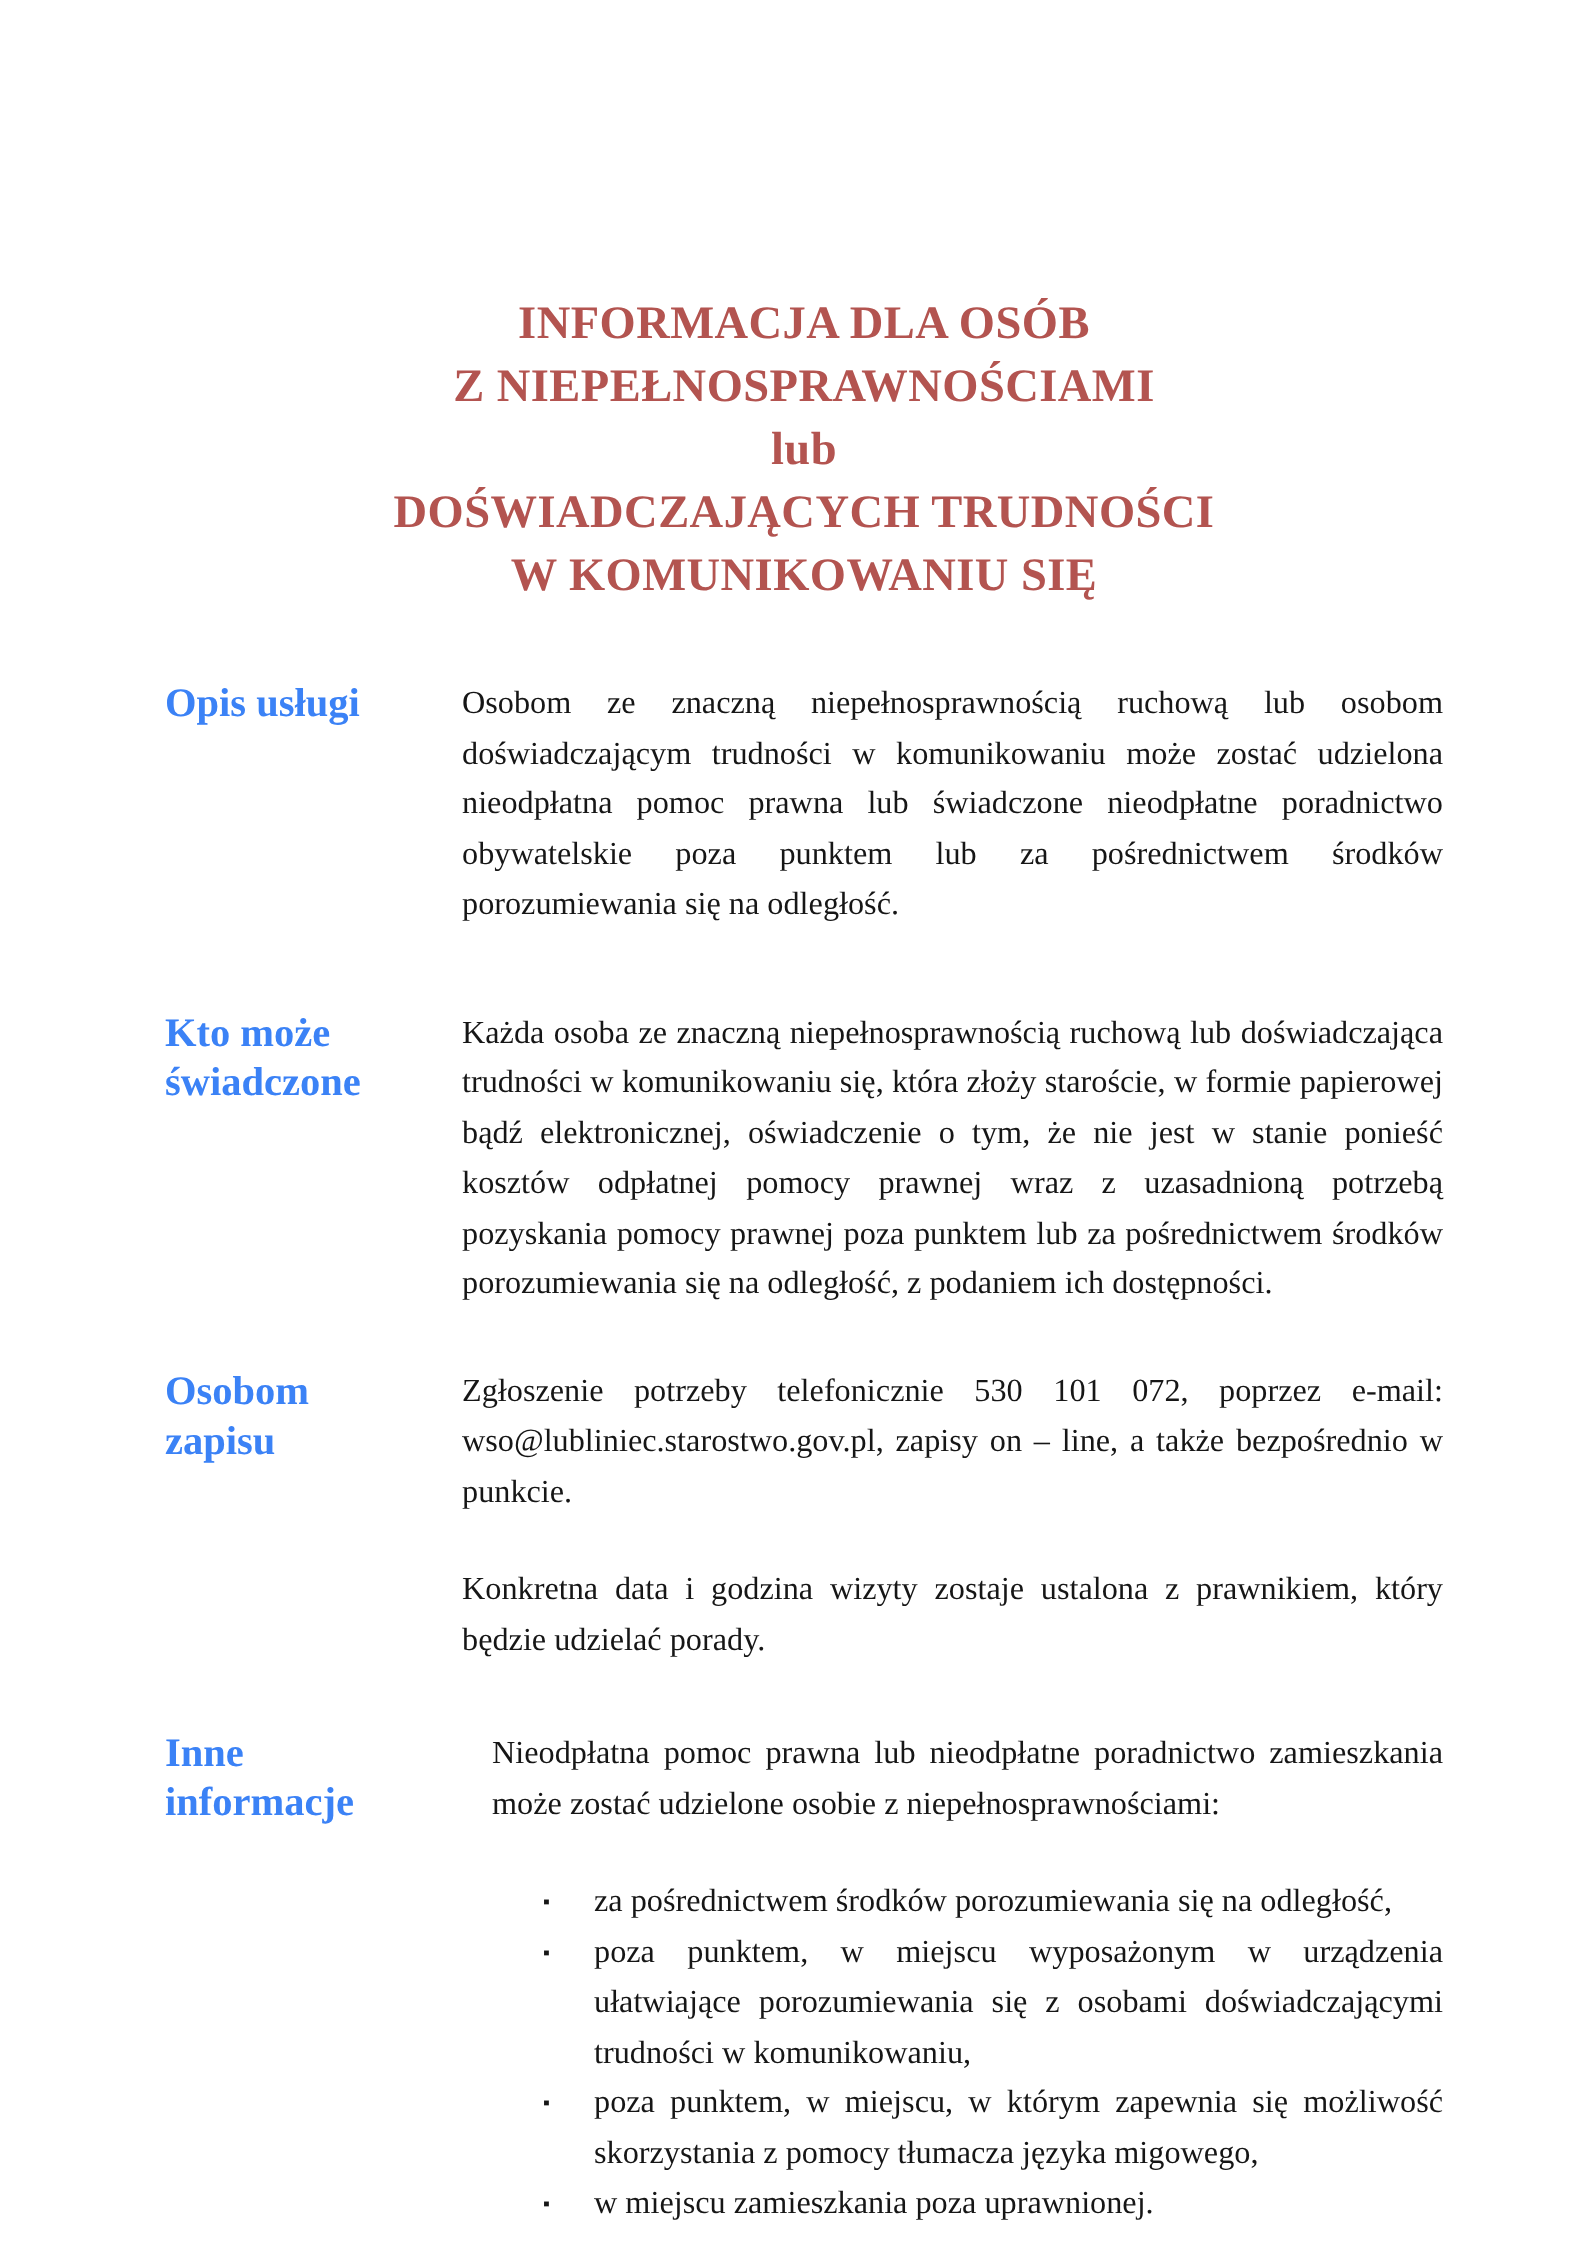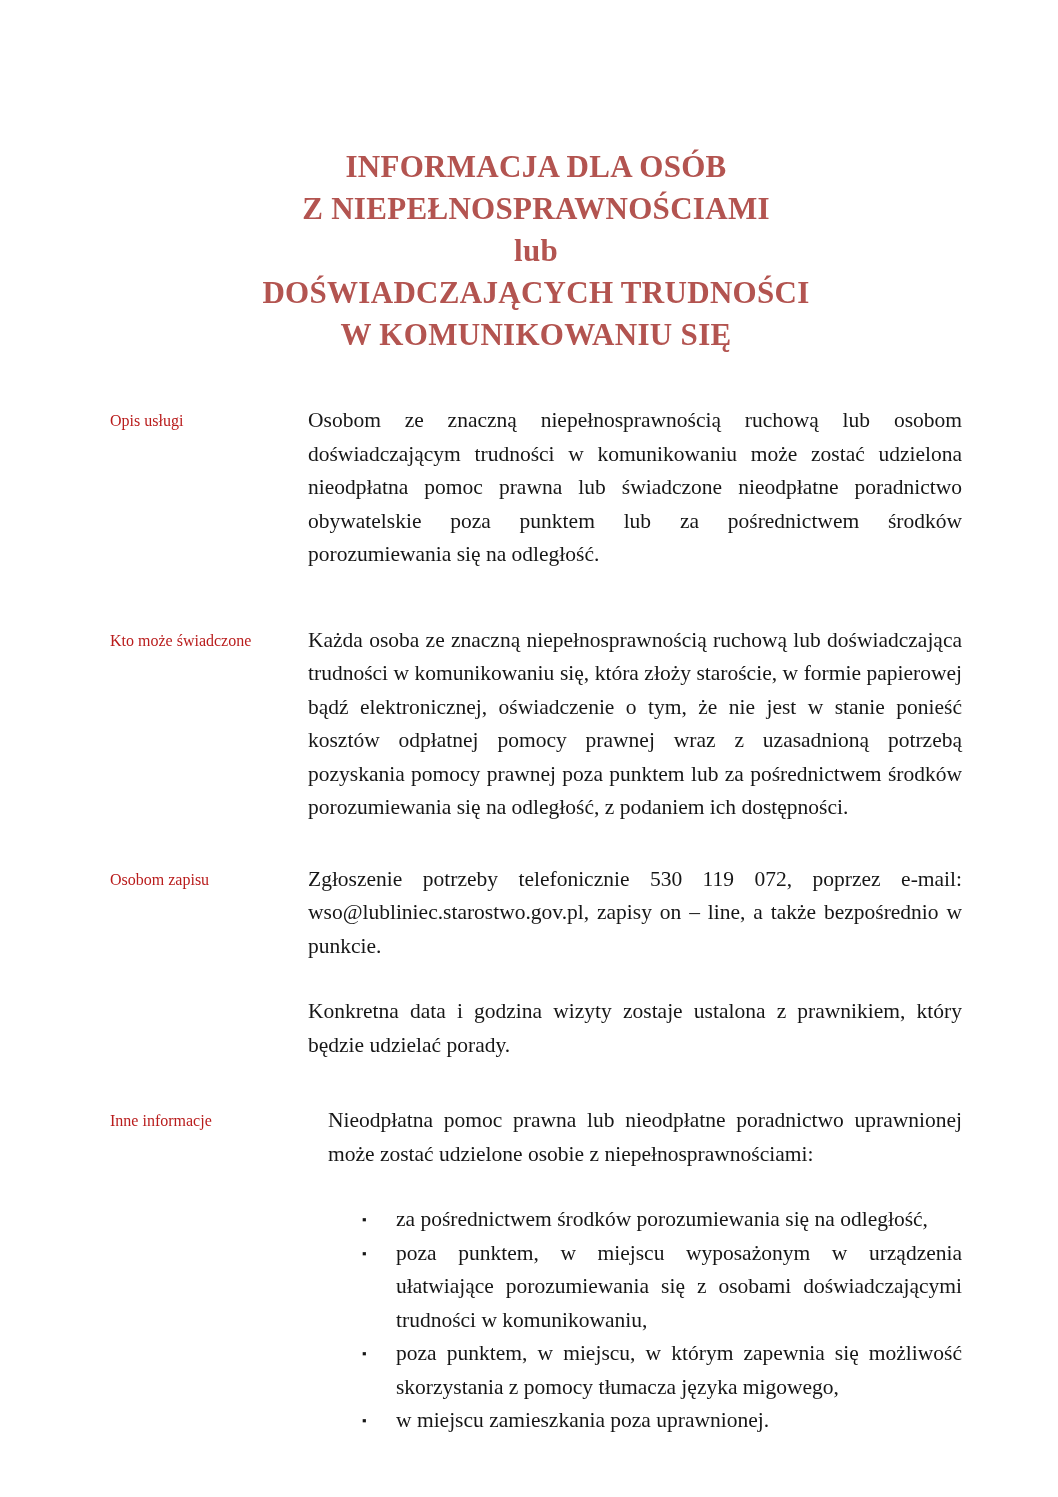--- a/index.html
+++ b/index.html
@@ -12,20 +12,21 @@
     height: 1497px;
     overflow: hidden;
     font-family: "Liberation Serif", "DejaVu Serif", serif;
   }
   .page {
     box-sizing: border-box;
     width: 1058px;
     height: 1191px;
     background: #ffffff;
     padding: 146px 96px 0 110px;
+    margin-top: 48px;
   }
   
   .doc-title {
     text-align: center;
     color: #b35450;
     font-weight: bold;
     font-size: 31px;
     line-height: 42px;
     letter-spacing: 0.3px;
     margin: 0 0 48px 0;
@@ -37,23 +38,23 @@
     grid-template-columns: 198px 1fr;
     align-items: start;
   }
   .sec-1 { margin-bottom: 52px; }
   .sec-2 { margin-bottom: 38px; }
   .sec-3 { margin-bottom: 42px; }
   .sec-4 { margin-bottom: 0; gap: 20px; }
   .section-label {
     margin: 0;
     padding: 0 28px 0 0;
-    color: #b91c1c;
-    font-weight: normal;
-    font-size: 16px;
+    color: #3b82f6;
+    font-weight: bold;
+    font-size: 27px;
     line-height: 33px;
   }
   .section-content {
     color: #161616;
     font-size: 21.5px;
     line-height: 33.5px;
   }
   .para {
     margin: 0 0 32px 0;
     text-align: justify;
@@ -106,29 +107,29 @@
     <section class="section-row sec-2">
       <h2 class="section-label">Kto może świadczone</h2>
       <div class="section-content">
         <p class="para">Każda osoba ze znaczną niepełnosprawnością ruchową lub doświadczająca trudności w komunikowaniu się, która złoży staroście, w formie papierowej bądź elektronicznej, oświadczenie o tym, że nie jest w stanie ponieść kosztów odpłatnej pomocy prawnej wraz z uzasadnioną potrzebą pozyskania pomocy prawnej poza punktem lub za pośrednictwem środków porozumiewania się na odległość, z podaniem ich dostępności.</p>
       </div>
     </section>
 
     <section class="section-row sec-3">
       <h2 class="section-label">Osobom zapisu</h2>
       <div class="section-content">
-        <p class="para">Zgłoszenie potrzeby telefonicznie 530 119 072, poprzez e-mail: wso@lubliniec.starostwo.gov.pl, zapisy on – line, a także bezpośrednio w punkcie.</p>
+        <p class="para">Zgłoszenie potrzeby telefonicznie 530 101 072, poprzez e-mail: wso@lubliniec.starostwo.gov.pl, zapisy on – line, a także bezpośrednio w punkcie.</p>
         <p class="para">Konkretna data i godzina wizyty zostaje ustalona z prawnikiem, który będzie udzielać porady.</p>
       </div>
     </section>
 
     <section class="section-row sec-4">
       <h2 class="section-label">Inne informacje</h2>
       <div class="section-content">
-        <p class="para">Nieodpłatna pomoc prawna lub nieodpłatne poradnictwo uprawnionej może zostać udzielone osobie z niepełnosprawnościami:</p>
+        <p class="para">Nieodpłatna pomoc prawna lub nieodpłatne poradnictwo zamieszkania może zostać udzielone osobie z niepełnosprawnościami:</p>
         <ul class="bullet-list">
           <li class="bullet-item">
             <span class="bullet-marker">▪</span>
             <span class="bullet-text">za pośrednictwem środków porozumiewania się na odległość,</span>
           </li>
           <li class="bullet-item">
             <span class="bullet-marker">▪</span>
             <span class="bullet-text">poza punktem, w miejscu wyposażonym w urządzenia ułatwiające porozumiewania się z osobami doświadczającymi trudności w komunikowaniu,</span>
           </li>
           <li class="bullet-item">

